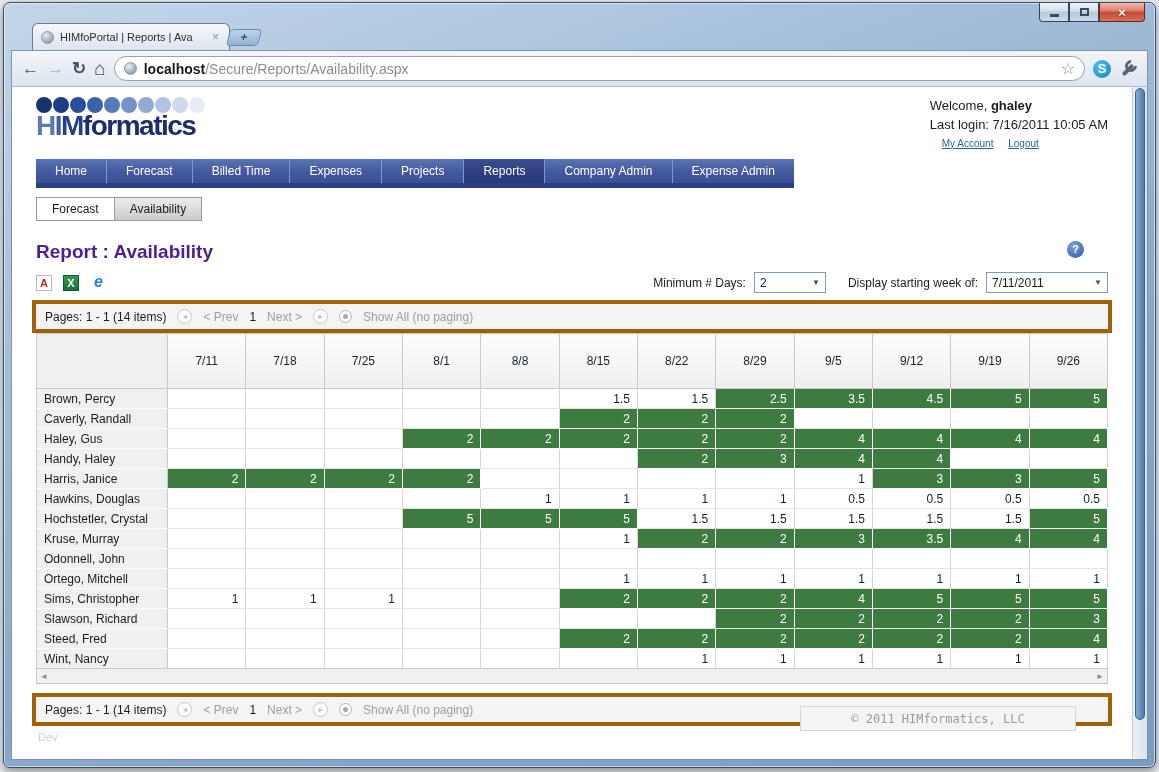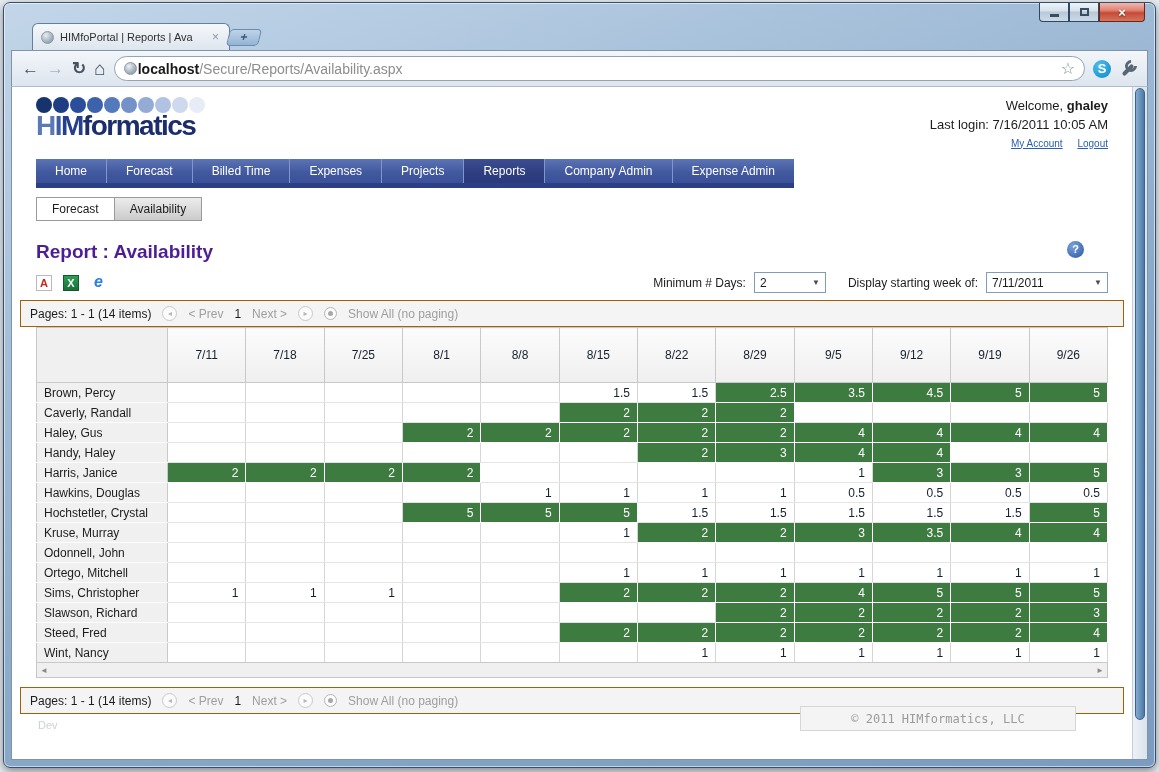--- a/index.html
+++ b/index.html
@@ -56,21 +56,21 @@
     background:linear-gradient(#f3f6fa,#dde5ee);
     border:1px solid #7e94a9; border-bottom-color:#aebccb;
     display:flex; align-items:center; gap:8px; padding:0 10px;
   }
   .nav-icon { font-size:17px; color:#5f6b77; line-height:1; }
   .nav-icon.enabled { color:#46525e; font-weight:bold; }
   .nav-icon.disabled { color:#aab4be; font-weight:bold; }
   .nav-icon.home { font-size:19px; }
   .urlbar {
     flex:1; height:25px; background:#fff; border:1px solid #94a3b3; border-radius:13px;
-    display:flex; align-items:center; padding:0 9px; gap:1px; min-width:0;
+    display:flex; align-items:center; padding:0 9px; gap:7px; min-width:0;
   }
   .url-globe { width:13px; height:13px; border-radius:50%;
     background:radial-gradient(circle at 35% 30%, #eef2f6 0%, #a9b5c1 55%, #7d8b99 100%);
     border:1px solid #8b98a6; flex:0 0 auto; }
   .url-text { flex:1; font-size:14px; white-space:nowrap; overflow:hidden; }
   .url-host { color:#191919; }
   .url-path { color:#8d8d8d; }
   .url-star { font-size:16px; color:#7e8b98; }
   .skype-icon { width:18px; height:18px; border-radius:50%; position:relative;
     background:radial-gradient(circle at 35% 30%, #4fc0ea, #0c85c9);
@@ -90,21 +90,21 @@
   .v-thumb { position:absolute; top:1px; left:2px; right:2px; height:94%;
     border-radius:6px; background:linear-gradient(90deg,#86aacf,#4d7aa9); border:1px solid #3a6392; }
   .content { position:absolute; inset:0 15px 0 0; overflow:hidden; }
   
   .site-header { display:flex; justify-content:space-between; align-items:flex-start; padding:10px 24px 0 24px; }
   .logo-circles { display:flex; gap:1px; }
   .logo-circle { width:16px; height:16px; border-radius:50%; }
   .logo-text { font-size:28px; font-weight:bold; letter-spacing:-1.5px; line-height:1.05; margin-top:-2px; }
   .logo-h { color:#5b79b4; } .logo-i { color:#3c5ca4; } .logo-m { color:#24408c; }
   .logo-formatics { color:#1b2d6b; }
-  .user-info { text-align:right; font-size:13px; color:#1c1c1c; line-height:1.45; }
+  .user-info { font-size:13px; color:#1c1c1c; line-height:1.45; }
   .user-info b { font-weight:bold; }
   .user-links { font-size:10px; margin-top:2px; }
   .user-links a { color:#2a5fae; text-decoration:underline; margin-left:12px; cursor:pointer; }
   
   .main-nav-wrap { margin:8px 24px 0; }
   .main-nav { display:inline-flex; border-bottom:5px solid #2c3f85; }
   .nav-item {
     padding:5px 19px; color:#fff; font-size:12px;
     background:linear-gradient(#5b74b4 0%,#42599f 55%,#3a519a 100%);
     border-right:1px solid #8296cc; white-space:nowrap;
@@ -130,21 +130,21 @@
     color:#fff; font-size:11px; font-weight:bold; text-align:center; line-height:15px; }
   .icon-ie { width:17px; height:17px; color:#2f7ee0; font-size:16px; font-weight:bold;
     font-style:italic; text-align:center; line-height:16px; }
   .filter-controls { display:flex; align-items:center; gap:8px; font-size:12px; color:#1c1c1c; }
   .select-box { height:21px; border:1px solid #7f9db9; background:#fff; display:flex;
     align-items:center; justify-content:space-between; padding:0 5px; font-size:12px; color:#1c1c1c; }
   .select-min-days { width:72px; margin-right:14px; }
   .select-week { width:122px; }
   .select-caret { font-size:8px; color:#4a4a4a; }
   
-  .pager { margin:0 8px; border:1px solid #a16207; background:#f4f4f4; padding:5px 9px;
+  .pager { margin:0 20px; border:4px solid #a16207; background:#f4f4f4; padding:5px 9px;
     display:flex; align-items:center; gap:11px; font-size:12px; color:#9e9e9e; }
   .pager .pages-text { color:#1c1c1c; }
   .pager .page-num { color:#1c1c1c; }
   .circle-btn { width:15px; height:15px; border-radius:50%; border:1px solid #c9c9c9;
     background:#fbfbfb; color:#b7b7b7; font-size:8px; text-align:center; line-height:14px; }
   .radio-btn { width:13px; height:13px; border-radius:50%; border:1px solid #b5b5b5;
     background:#fdfdfd; position:relative; }
   .radio-btn::after { content:""; position:absolute; inset:3px; border-radius:50%; background:#a8a8a8; }
   
   .avail-table { width:calc(100% - 48px); margin:0 24px; border-collapse:collapse;

